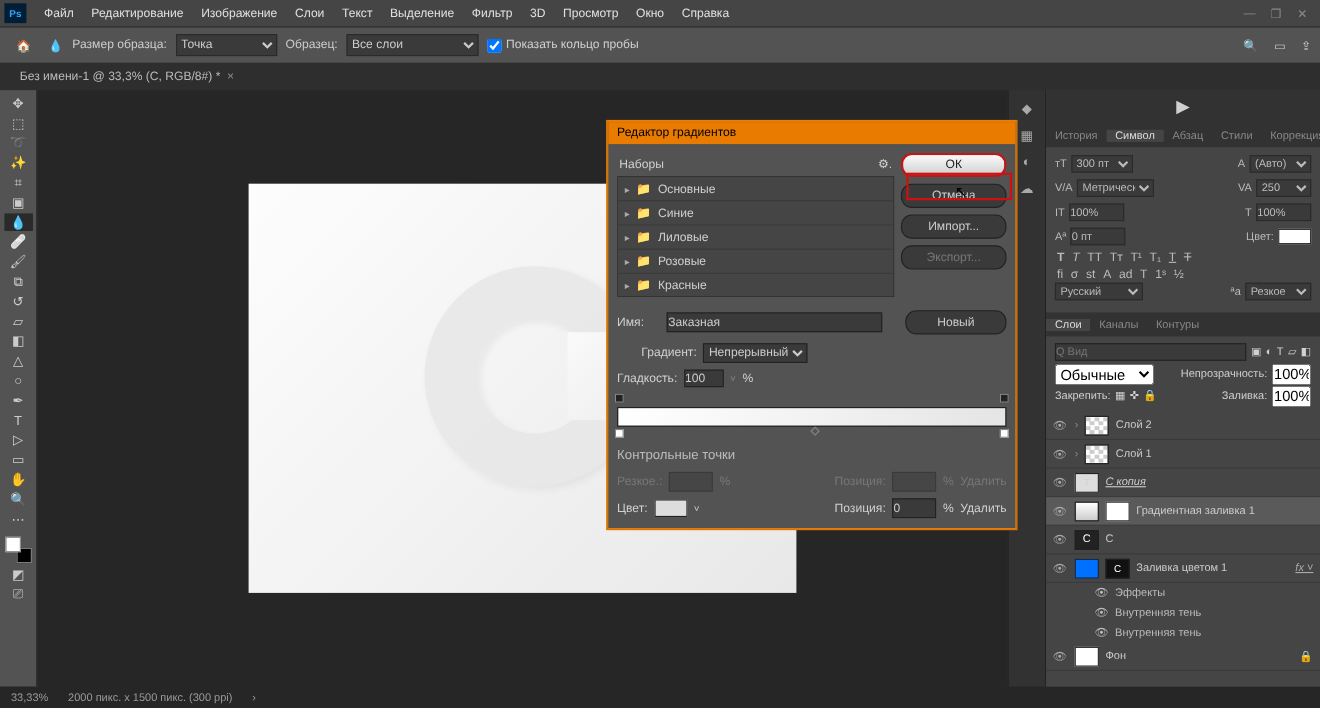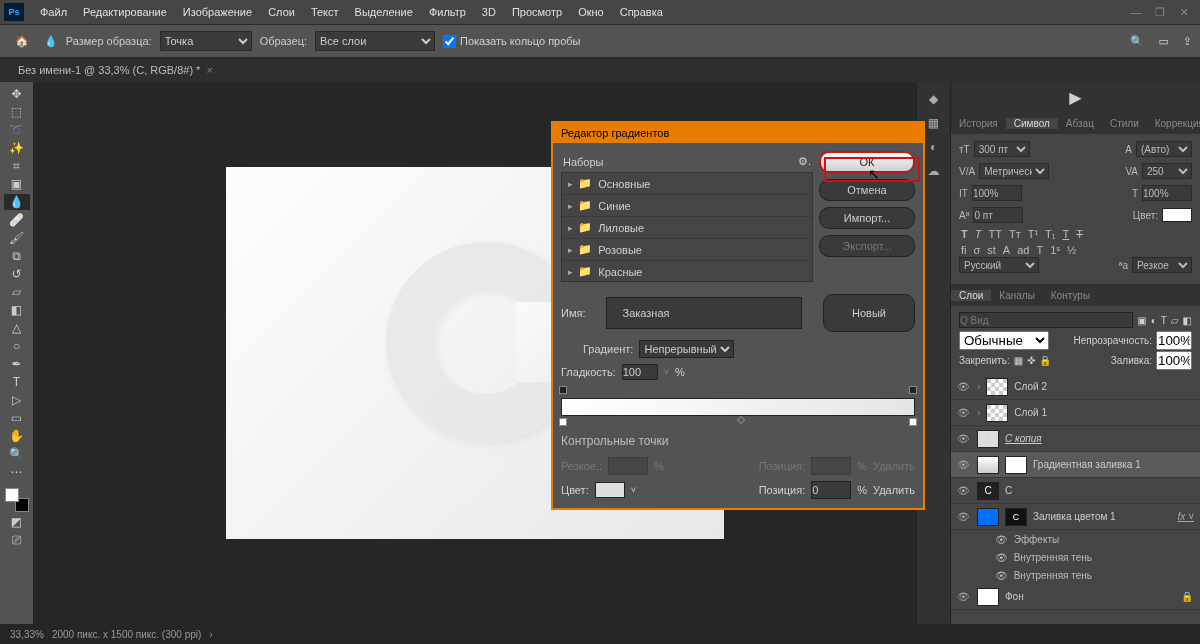--- a/index.html
+++ b/index.html
@@ -21,21 +21,21 @@
 .toolbar { width:34px; background:#535353; display:flex; flex-direction:column; align-items:center; padding:4px 0; gap:2px; border-right:1px solid #222;}
 .toolbar .tool { width:26px; height:16px; display:flex; align-items:center; justify-content:center; color:#ccc; font-size:12px; cursor:pointer; }
 .toolbar .swatch { width:24px; height:24px; position:relative; margin-top:6px; }
 .toolbar .swatch .fg { position:absolute; width:14px; height:14px; background:#fff; border:1px solid #888; top:0; left:0;}
 .toolbar .swatch .bg { position:absolute; width:14px; height:14px; background:#000; border:1px solid #888; bottom:0; right:0;}
 .canvas-area { flex:1; background:#262626; position:relative; display:flex; align-items:center; justify-content:center; }
 .canvas { width:498px; height:372px; background:linear-gradient(135deg,#fdfdfd,#e8e8e8); position:relative; margin-right:0px;}
 .canvas .c-letter { position:absolute; top:75px; left:160px; width:200px; height:200px; }
 .canvas .c-letter .ring { width:200px; height:200px; border:48px solid rgba(230,230,230,0.85); border-radius:50%; box-shadow:inset 3px 3px 6px rgba(0,0,0,0.05), 3px 3px 8px rgba(0,0,0,0.06);}
 .canvas .c-letter .gap { position:absolute; width:80px; height:80px; background:linear-gradient(135deg,#fafafa,#ececec); top:60px; right:-10px; }
-.status { height:20px; background:#262626; color:#999; font-size:10px; display:flex; align-items:center; padding:0 10px; gap:8px;}
+.status { height:20px; background:#262626; color:#999; font-size:10px; display:flex; align-items:center; padding:0 10px; gap:18px;}
 .rightcol { width:34px; background:#323232; border-left:1px solid #222; display:flex; flex-direction:column; align-items:center; padding-top:10px; gap:10px; }
 .rightcol .ic { font-size:12px; color:#aaa; }
 .panels { width:250px; background:#454545; border-left:1px solid #222; display:flex; flex-direction:column; font-size:10px; }
 .panels .play { height:30px; display:flex; align-items:center; justify-content:center; font-size:16px; background:#323232; }
 .panels .tabs { display:flex; background:#323232; height:22px; align-items:center; }
 .panels .tabs .t { padding:0 8px; color:#888; font-size:10px; cursor:pointer; }
 .panels .tabs .t.act { background:#454545; color:#ddd; }
 .char { padding:6px 8px; background:#454545; font-size:10px; color:#bbb; }
 .char .row { display:flex; align-items:center; gap:4px; margin-bottom:4px; height:18px;}
 .char select, .char input { background:#3a3a3a; border:1px solid #2a2a2a; color:#bbb; font-size:10px; height:16px; }
@@ -49,35 +49,35 @@
 .layers { background:#454545; flex:1; overflow:auto; }
 .layer { display:flex; align-items:center; height:26px; padding:0 6px; gap:6px; border-bottom:1px solid #3a3a3a; }
 .layer.sel { background:#5a5a5a; }
 .layer .eye { width:14px; color:#aaa; }
 .layer .thumb { width:22px; height:18px; background:#888; border:1px solid #222; }
 .layer .mask { width:22px; height:18px; background:#fff; border:1px solid #222;}
 .layer .name { font-size:10px; color:#ccc; }
 .layer .fx { margin-left:auto; color:#aaa; font-style:italic; font-size:10px;text-decoration:underline;}
 .sublayer { display:flex; align-items:center; height:18px; padding-left:44px; font-size:10px; color:#bbb; gap:6px;}
 
-.dialog { position:absolute; left:552px; top:122px; width:372px; background:#535353; border:1px solid #e87b00; box-shadow:0 0 0 1px #e87b00; font-size:11px; }
+.dialog { position:absolute; left:552px; top:110px; width:372px; background:#535353; border:1px solid #e87b00; box-shadow:0 0 0 1px #e87b00; font-size:11px; }
 .dialog .title { background:#e87b00; color:#000; height:20px; display:flex; align-items:center; padding:0 8px; font-size:11px;}
 .dialog .body { display:flex; padding:8px; gap:6px; }
 .dialog .presets { flex:1; }
 .dialog .presets .hdr { display:flex; justify-content:space-between; align-items:center; padding:4px 2px; font-size:11px;}
 .dialog .preset-list { background:#454545; border:1px solid #333; height:110px; overflow:auto;}
 .dialog .preset-item { display:flex; align-items:center; height:22px; padding:0 6px; gap:6px; border-bottom:1px solid #3a3a3a; cursor:pointer;}
 .dialog .preset-item .arr { font-size:9px; color:#aaa;}
 .dialog .preset-item .fl { font-size:11px; color:#aaa;}
 .dialog .btns { width:96px; display:flex; flex-direction:column; gap:6px; }
 .dialog .btn { height:22px; border-radius:10px; background:#3a3a3a; border:1px solid #222; display:flex; align-items:center; justify-content:center; font-size:11px; color:#ccc; cursor:pointer;}
 .dialog .btn.ok { background:linear-gradient(#fafafa,#d0d0d0); color:#222; border:2px solid #c01818;}
 .dialog .btn.dis { color:#777;}
 .dialog .namerow { display:flex; align-items:center; gap:21px; padding:4px 8px;}
-.dialog .namerow input { flex:1; background:#3a3a3a; border:1px solid #222; color:#ccc; height:32px; font-size:11px; padding:0 15px;}
+.dialog .namerow input { flex:1; background:#3a3a3a; border:1px solid #222; color:#ccc; height:18px; font-size:11px; padding:0 0;}
 .dialog .gradrow { display:flex; align-items:center; gap:6px; padding:4px 8px 2px 30px;}
 .dialog .gradrow select { background:#3a3a3a; border:1px solid #222; color:#ccc; height:18px; font-size:11px;}
 .dialog .smoothrow { display:flex; align-items:center; gap:6px; padding:4px 8px;}
 .dialog .smoothrow input { width:36px; background:#3a3a3a; border:1px solid #222; color:#ccc; height:16px; font-size:11px;}
 .dialog .grad-editor { padding:2px 8px 8px 8px;}
 .dialog .grad-bar { position:relative; height:34px;}
 .dialog .grad-bar .bar { position:absolute; top:12px; left:0; right:0; height:18px; background:linear-gradient(90deg,#fff,#e5e5e5); border:1px solid #222;}
 .dialog .grad-bar .ostop { position:absolute; top:0px; width:8px; height:8px; background:#222; border:1px solid #888; }
 .dialog .grad-bar .cstop { position:absolute; bottom:-6px; width:8px; height:8px; background:#fff; border:1px solid #888;}
 .dialog .grad-bar .mid { position:absolute; bottom:-3px; width:6px; height:6px; transform:rotate(45deg); border:1px solid #888;}
@@ -381,21 +381,21 @@
     <div class="btns">
       <div class="btn ok">ОК</div>
       <div class="btn">Отмена</div>
       <div class="btn">Импорт...</div>
       <div class="btn dis">Экспорт...</div>
     </div>
   </div>
   <div class="namerow">
     <span>Имя:</span>
     <input value="Заказная" style="">
-    <div class="btn" style="width:92px;height:38px;border-radius:10px;background:#3a3a3a;display:flex;align-items:center;justify-content:center">Новый</div>
+    <div class="btn" style="width:92px;height:22px;border-radius:10px;background:#3a3a3a;display:flex;align-items:center;justify-content:center">Новый</div>
   </div>
   <div class="gradrow">
     <span>Градиент:</span>
     <select><option>Непрерывный</option></select>
   </div>
   <div class="smoothrow">
     <span>Гладкость:</span>
     <input value="100" style="">
     <span style="font-size:9px;color:#888">˅</span>
     <span>%</span>

